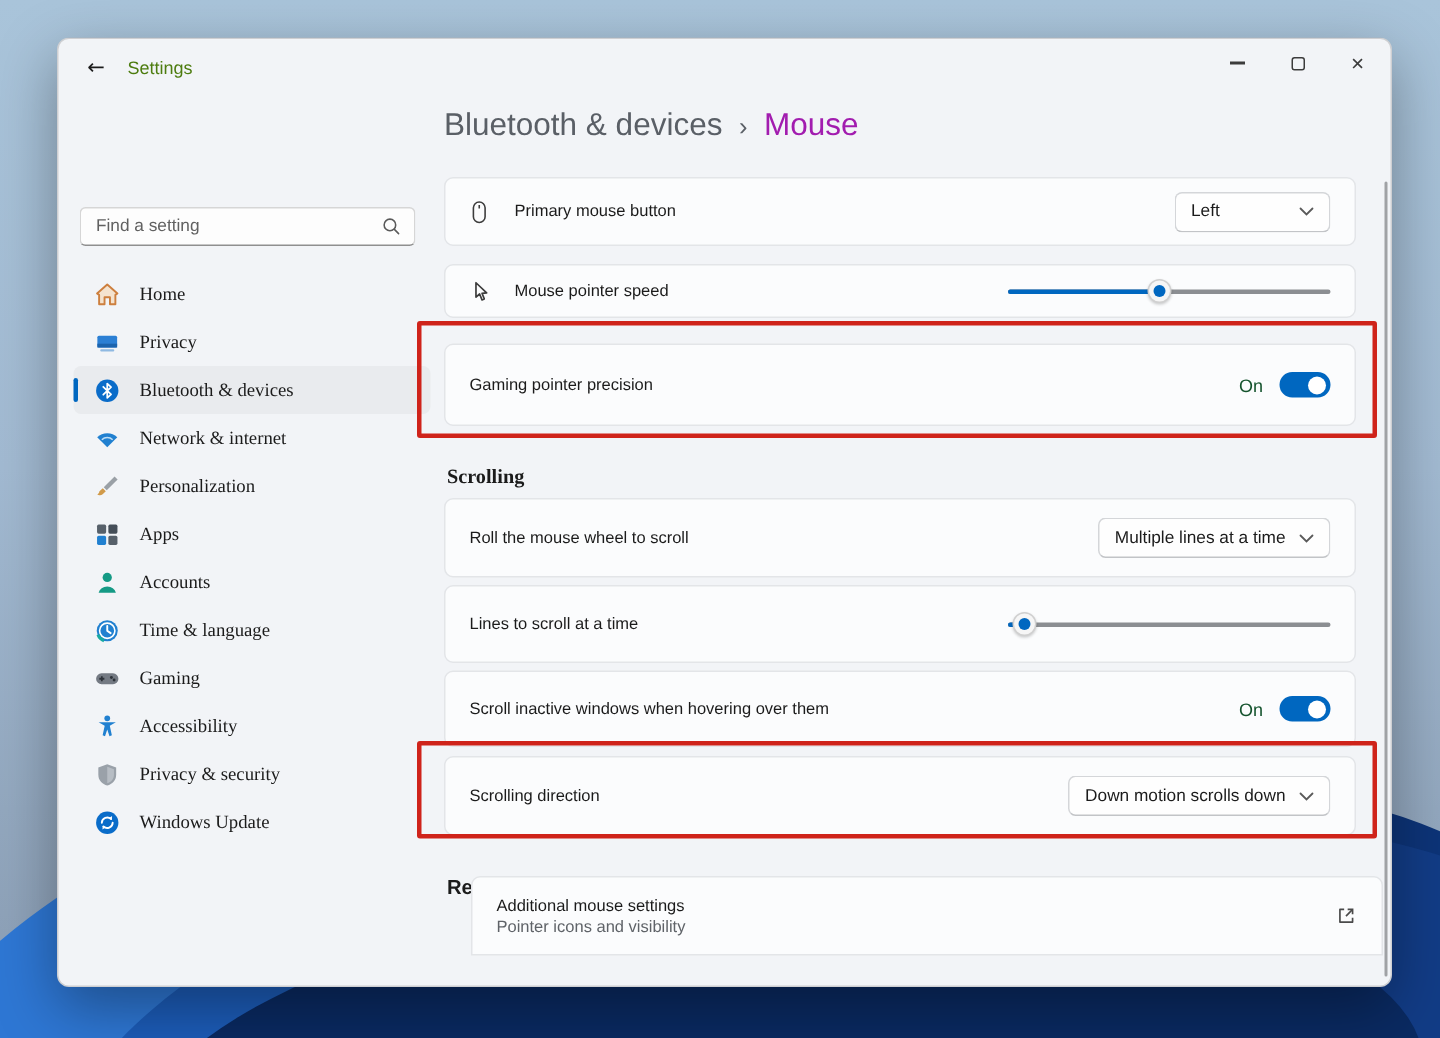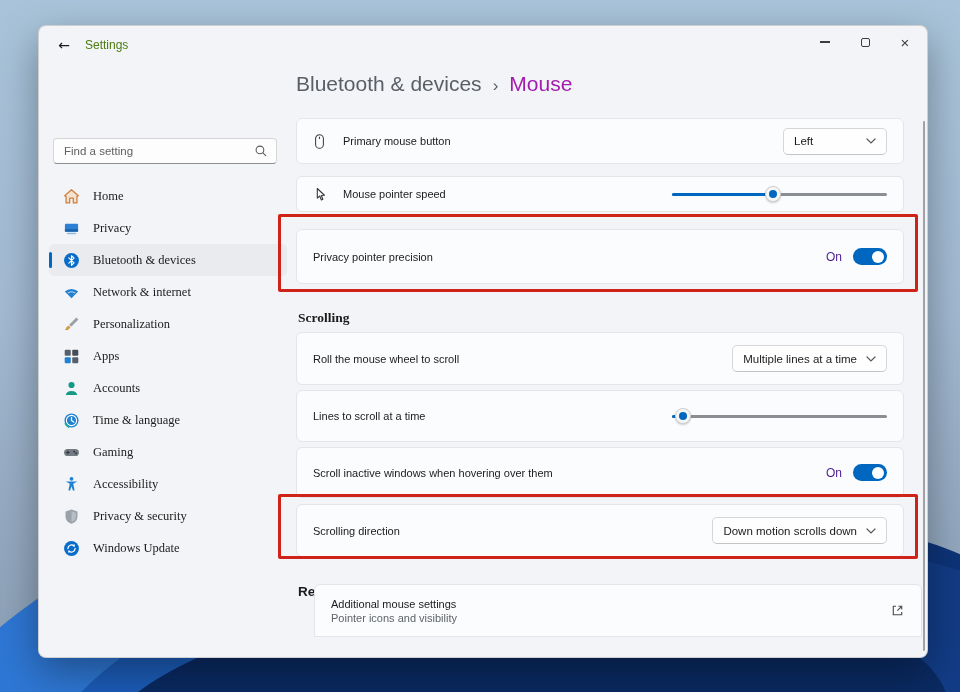--- a/index.html
+++ b/index.html
@@ -67,21 +67,21 @@
   .section-h { position:absolute; left:259px; font-size:13.5px; font-weight:700; color:#1b1b1b; }
 
   
   .dropdown { margin-left:auto; height:27px; background:#fefefe;
     border:1px solid #d4d6d9; border-bottom-color:#c2c4c7; border-radius:5px;
     display:flex; align-items:center; gap:9px; padding:0 10px; cursor:pointer;
     font-size:11.5px; color:#1b1b1b; }
 
   
   .toggle-wrap { margin-left:auto; display:flex; align-items:center; gap:11px; }
-  .toggle-state { font-size:12px; color:#4c1d95; }
+  .toggle-state { font-size:12px; color:#14532d; }
   .toggle { width:34px; height:17px; border-radius:9px; background:#0067C0; position:relative; cursor:pointer; }
   .toggle .knob { position:absolute; right:3px; top:2.5px; width:12px; height:12px;
     border-radius:50%; background:#fff; }
 
   
   .slider { margin-left:auto; width:215px; height:16px; position:relative; cursor:pointer; }
   .slider .track { position:absolute; left:0; right:0; top:6.5px; height:3.5px;
     border-radius:2px; background:#8b8e92; }
   .slider .fill { position:absolute; left:0; top:6.5px; height:3.5px;
     border-radius:2px; background:#0067C0; }
@@ -269,21 +269,21 @@
       <span class="row-label">Mouse pointer speed</span>
       <div class="slider">
         <div class="track"></div>
         <div class="fill" style="width: 47%;">
           <div class="thumb"></div>
         </div>
       </div>
     </div>
 
     <div class="card" style="top:203px; height:55px;">
-      <span class="row-label">Privacy pointer precision</span>
+      <span class="row-label">Gaming pointer precision</span>
       <div class="toggle-wrap">
         <span class="toggle-state">On</span>
         <div class="toggle">
           <div class="knob"></div>
         </div>
       </div>
     </div>
 
     <div class="section-h" style="top:284px;font-family:Liberation Serif, serif;">Scrolling</div>
 

